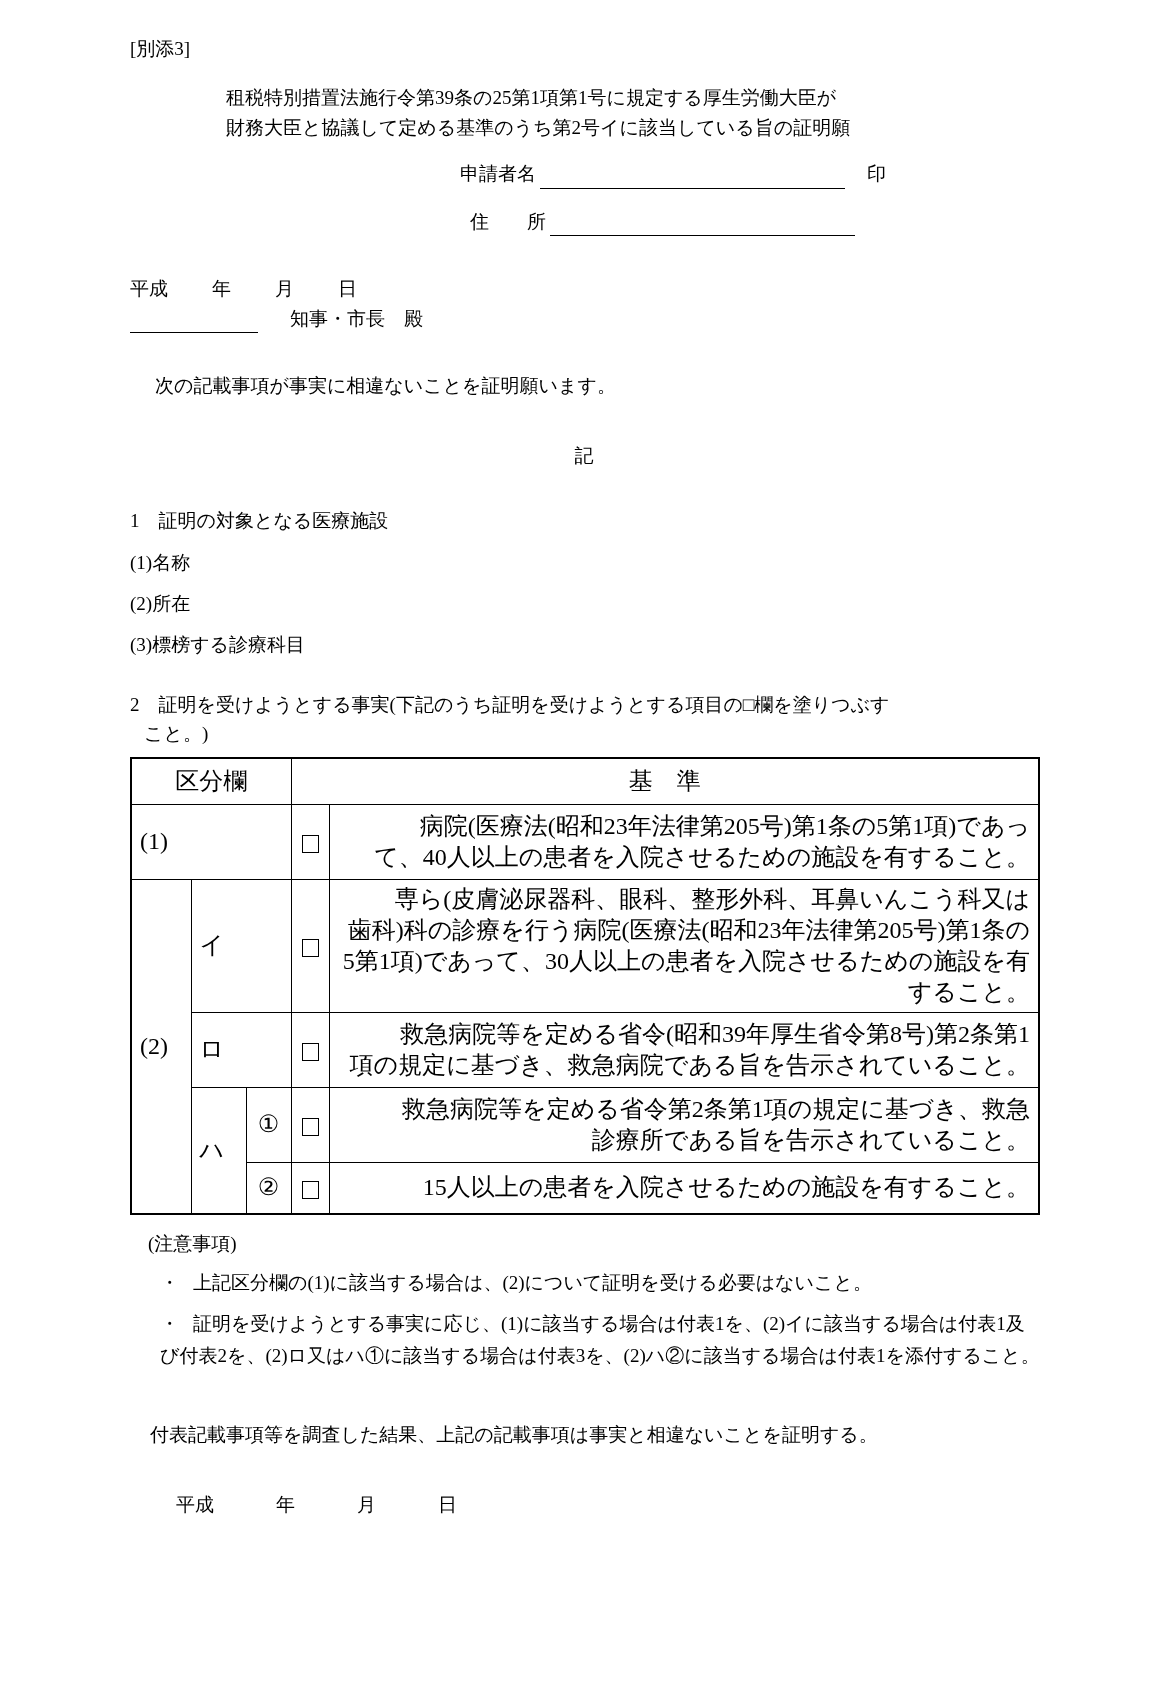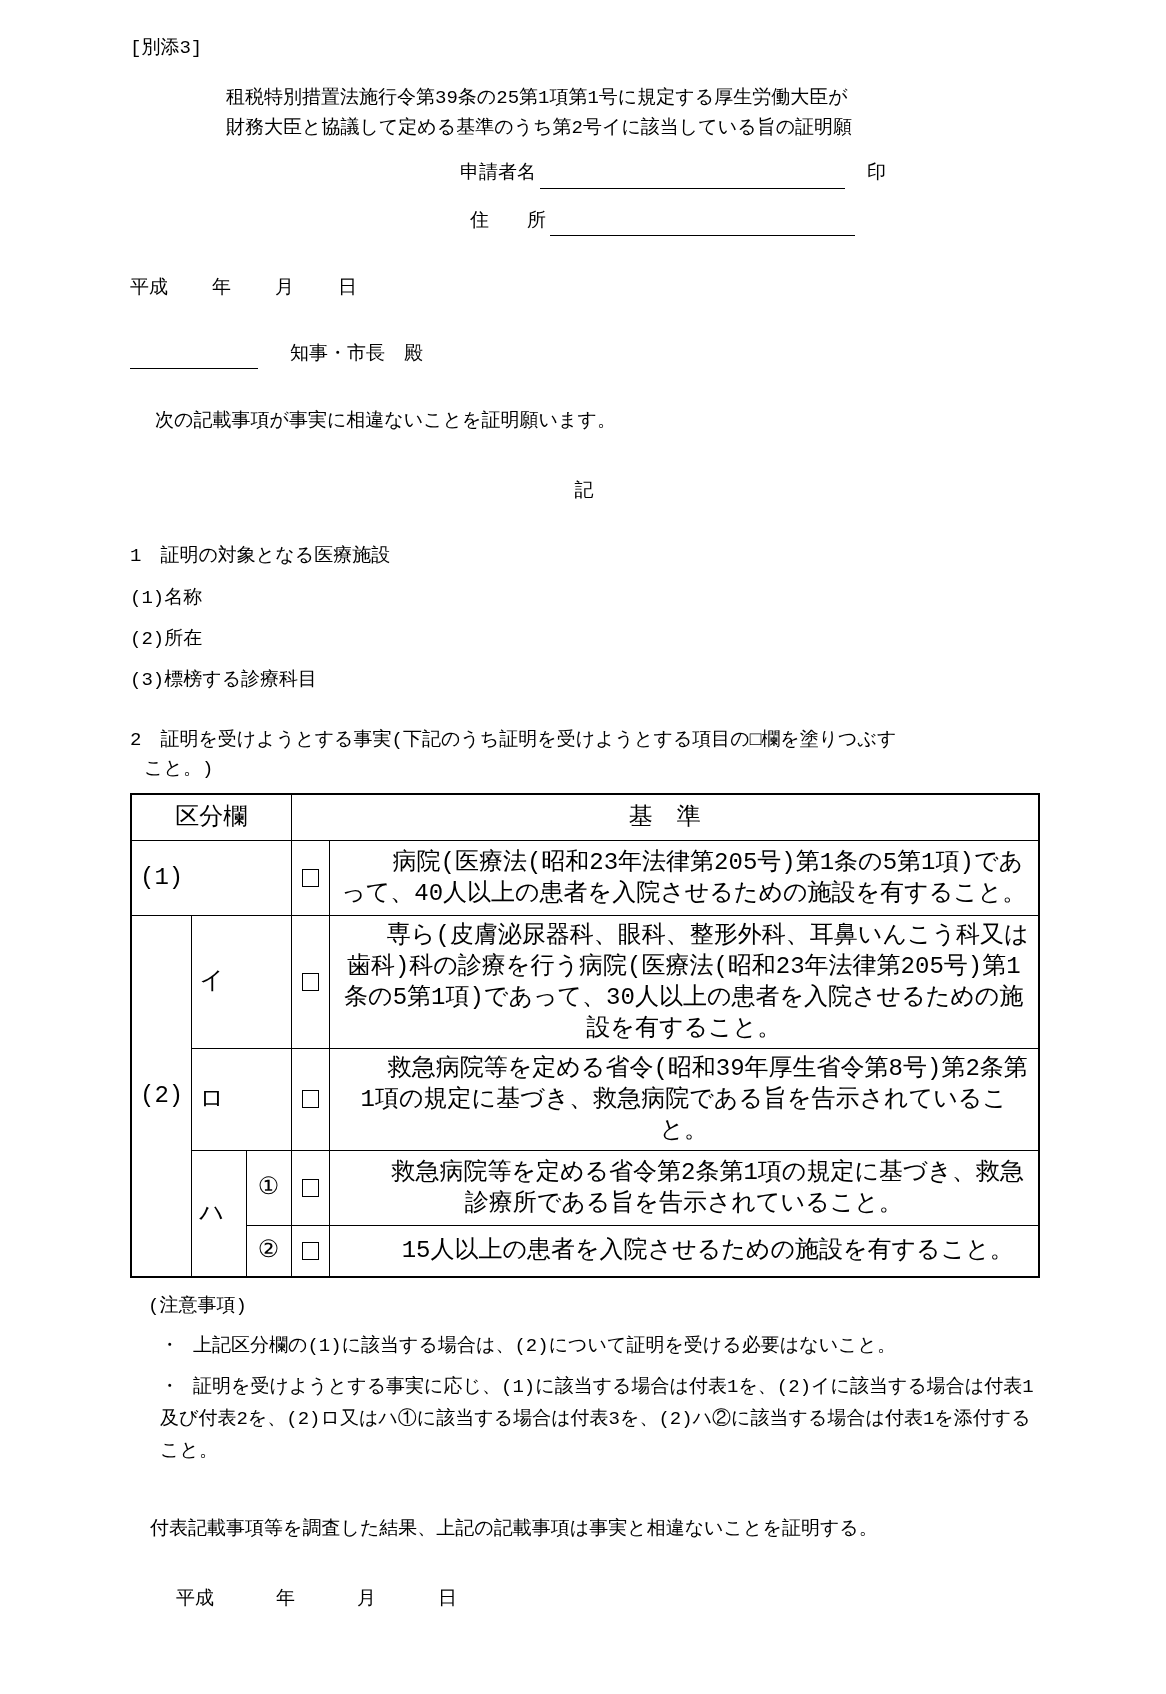--- a/index.html
+++ b/index.html
@@ -8,21 +8,21 @@
     background: #ffffff;
   }
   .page {
     position: relative;
     width: 1166px;
     height: 1694px;
     box-sizing: border-box;
     padding: 34px 126px 20px 130px;
     background: #ffffff;
     color: #000;
-    font-family: Liberation Mono, monospace;
+    font-family: Liberation Serif, serif;
     font-size: 19px;
     line-height: 1.55;
     overflow: hidden;
   }
   .tag { margin-bottom: 4px; }
   .title-block { margin-left: 96px; margin-top: 20px; }
   .title-line { line-height: 30px; }
 
   .field-line { margin-top: 16px; margin-left: 330px; white-space: nowrap; }
   .field-line.address { margin-top: 18px; margin-left: 340px; }
@@ -33,21 +33,21 @@
     border-bottom: 1px solid #000;
     vertical-align: bottom;
     margin-left: 4px;
   }
   .seal { margin-left: 22px; }
 
   .date-row { margin-top: 38px; }
   .date-row.top span { margin-right: 44px; }
   .date-row.top span:last-child { margin-right: 0; }
 
-  .addressee-row { margin-top: 36px; white-space: nowrap; }
+  .addressee-row { white-space: nowrap; }
   .addressee-line {
     display: inline-block;
     width: 128px;
     height: 1.1em;
     border-bottom: 1px solid #000;
     vertical-align: bottom;
     margin-right: 32px;
   }
 
   .request { margin-top: 38px; margin-left: 25px; }
@@ -75,21 +75,21 @@
   }
   col.c1 { width: 60px; }
   col.c2 { width: 55px; }
   col.c3 { width: 45px; }
   col.c4 { width: 38px; }
   th.hdr { text-align: center; height: 28px; padding: 2px; }
   td.rowlabel { vertical-align: top; text-align: left; padding-top: 6px; }
   td.subcell { text-align: left; padding-left: 12px; }
   td.numcell { text-align: center; padding: 2px; }
   td.cbcell { text-align: center; padding: 2px; }
-  td.critcell { text-align: center; }
+  td.critcell { text-align: right; }
   td.critcell .crit-text { display: block; text-indent: 2em; line-height: 31px; }
   td.r1 { height: 66px; }
   td.r2 { height: 100px; }
   td.r3 { height: 66px; }
   td.r4 { height: 66px; }
   td.r5 { height: 42px; }
   .checkbox {
     display: inline-block;
     width: 15px;
     height: 16px;

